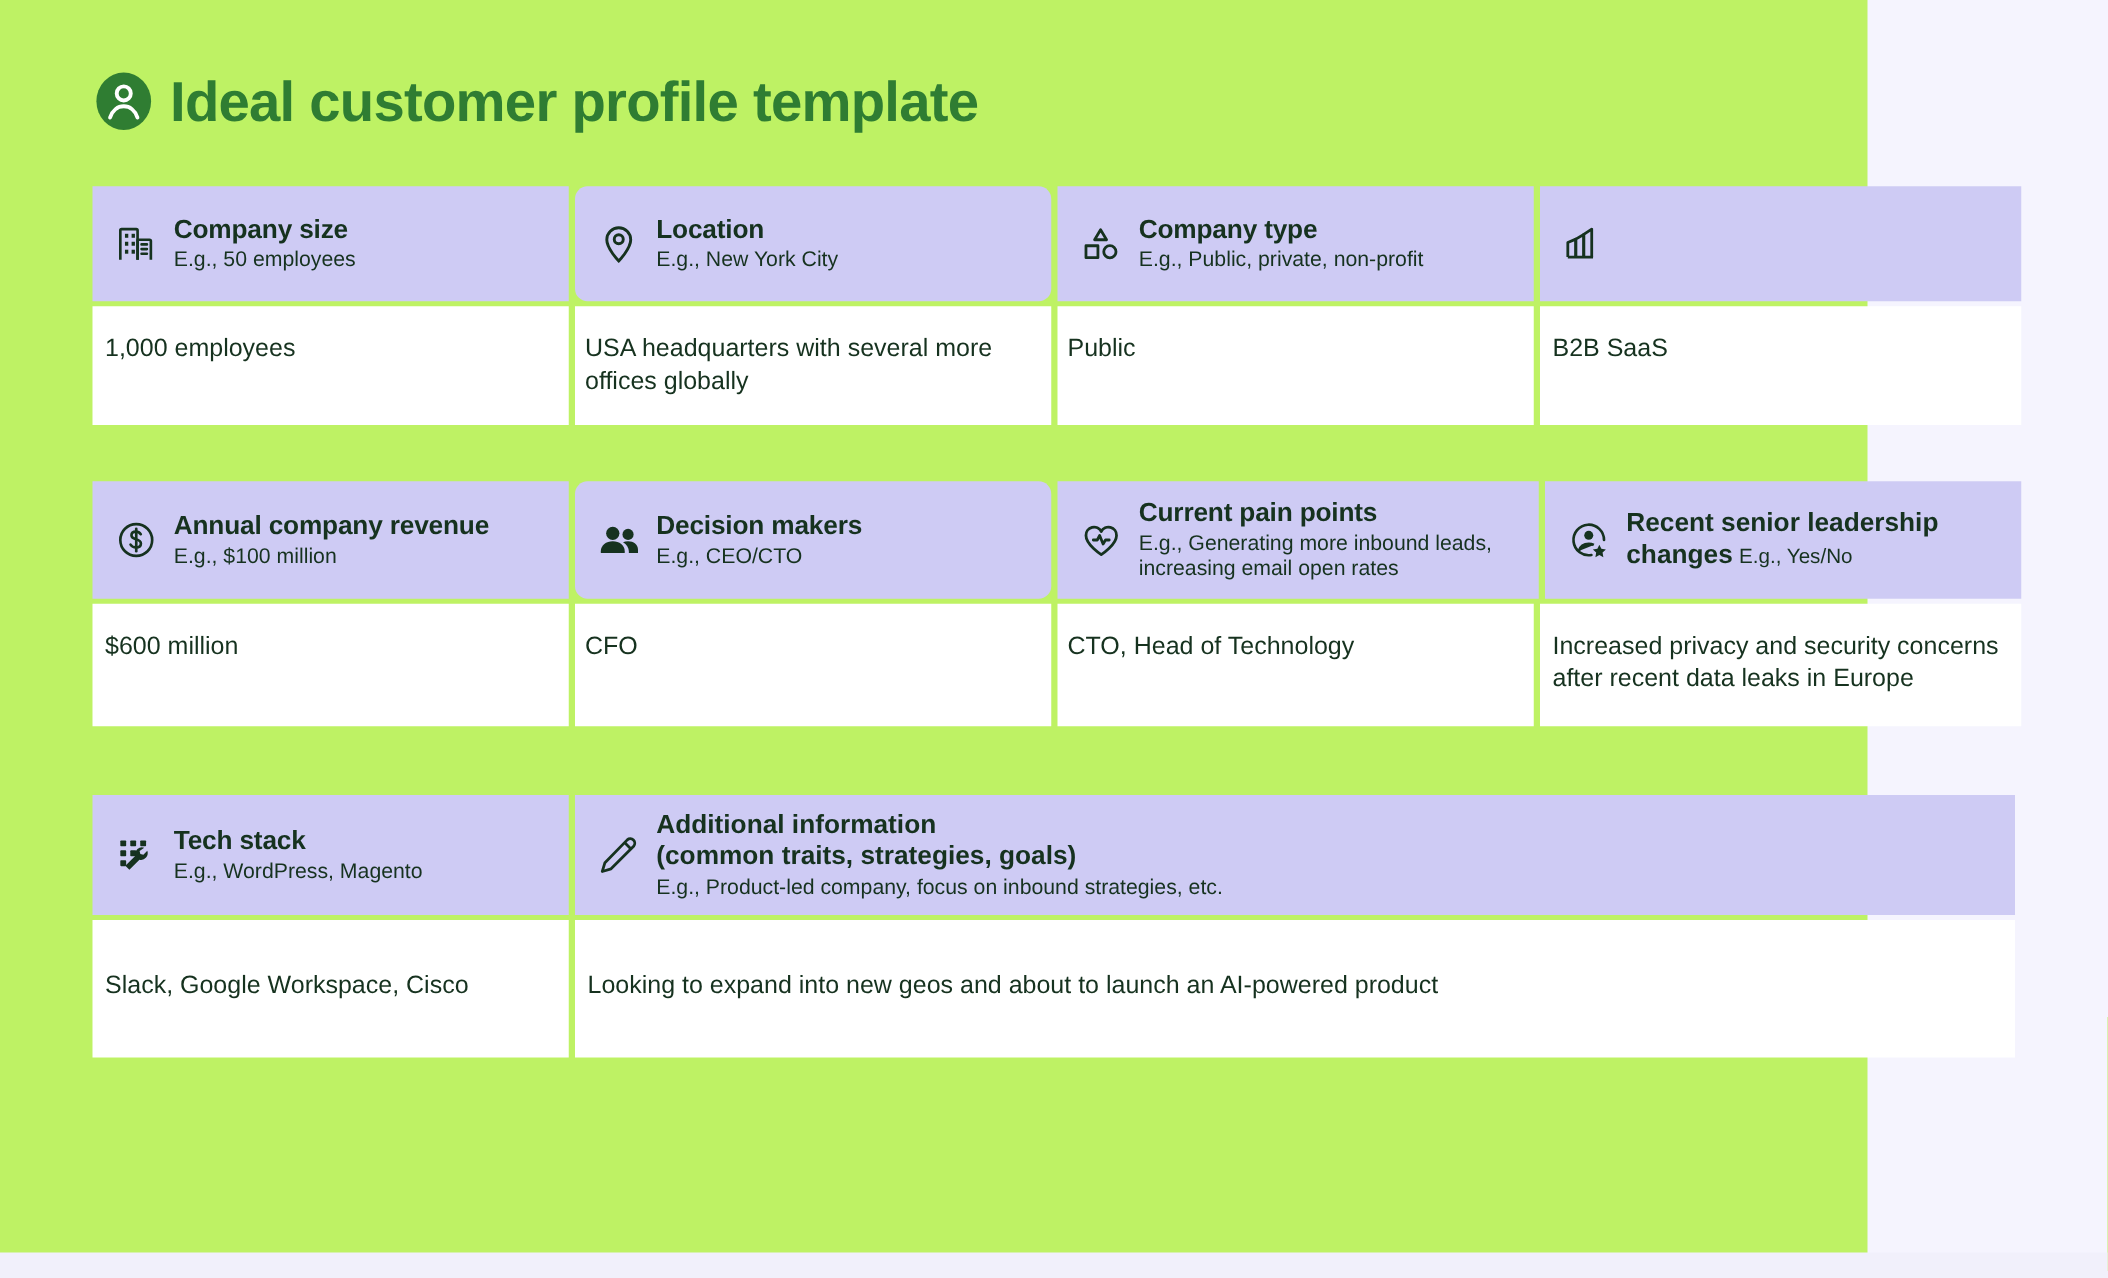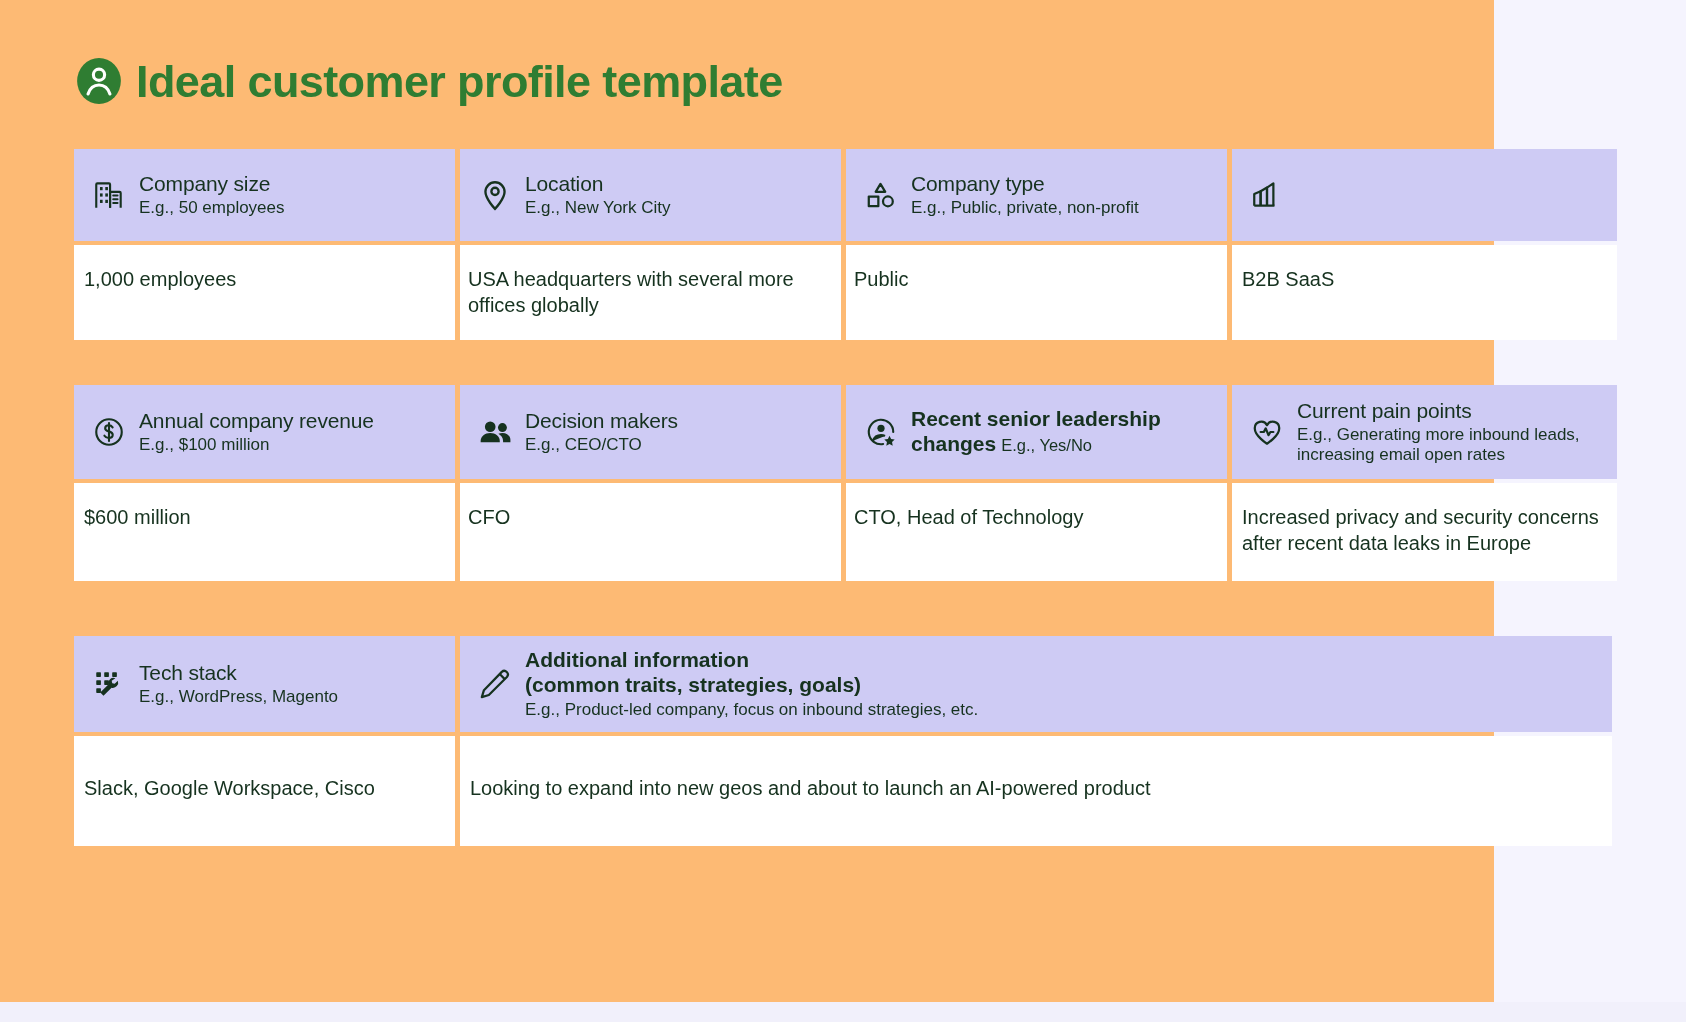--- a/index.html
+++ b/index.html
@@ -12,21 +12,21 @@
     background: #f5f4fe;
     font-family: "Liberation Sans", sans-serif;
     color: #16321f;
     overflow: hidden;
   }
 
   .page {
     position: relative;
     width: 1494px;
     height: 1022px;
-    background: #fdba74;
+    background: #bef264;
     box-sizing: border-box;
   }
 
   
   .title-row {
     display: flex;
     align-items: center;
     gap: 12px;
     padding: 56px 0 0 74px;
   }
@@ -94,21 +94,21 @@
     display: block;
     color: #16321f;
   }
 
   .hdr-textwrap {
     display: block;
     min-width: 0;
   }
   .hdr-title {
     font-size: 21px;
-    font-weight: normal;
+    font-weight: bold;
     line-height: 1.12;
     color: #16321f;
     letter-spacing: -0.15px;
   }
   .hdr-sub {
     font-size: 17px;
     font-weight: normal;
     line-height: 1.2;
     color: #16321f;
     margin-top: 2px;
@@ -121,21 +121,21 @@
   }
   .hdr-title-2 {
     font-size: 21px;
     font-weight: bold;
     line-height: 1.18;
     color: #16321f;
   }
 
   
   .c1 { width: 381px; flex: 0 0 381px; }
-  .c2 { width: 381px; flex: 0 0 381px; }
+  .c2 { width: 381px; flex: 0 0 381px; border-radius: 10px; }
   .c3 { width: 381px; flex: 0 0 381px; }
   .c4 { width: 385px; flex: 0 0 385px; }
 
   
   .ans-c1 { width: 381px; flex: 0 0 381px; padding-left: 10px; }
   .ans-c2 { width: 381px; flex: 0 0 381px; padding-left: 8px; }
   .ans-c3 { width: 381px; flex: 0 0 381px; padding-left: 8px; }
   .ans-c4 { width: 385px; flex: 0 0 385px; padding-left: 10px; }
 
   
@@ -272,47 +272,47 @@
             <circle cx="23" cy="11.8" r="4.2"></circle>
             <path d="M19.2 17.6c1.1-.4 2.4-.6 3.8-.6 4.2 0 7.5 2.6 7.5 6.3v2.4h-6.9v-1.2c0-2.9-1.7-5.4-4.4-6.9Z"></path>
           </svg>
         </span>
         <span class="hdr-textwrap">
           <div class="hdr-title">Decision makers</div>
           <div class="hdr-sub">E.g., CEO/CTO</div>
         </span>
       </div>
 
+      <div class="hdr-cell r2-hdr c4">
+        <span>
+          <svg class="hdr-icon" viewBox="0 0 32 32" fill="none" stroke="currentColor" stroke-width="2.1" stroke-linejoin="round" aria-hidden="true">
+            <path d="M16 27S4.5 19.6 4.5 12.6A6.1 6.1 0 0 1 16 9.6a6.1 6.1 0 0 1 11.5 3c0 7-11.5 14.4-11.5 14.4Z"></path>
+            <path d="m10 16 3 0 1.8-3.4L17.4 19l1.8-3h2.8" stroke-linecap="round"></path>
+          </svg>
+        </span>
+        <span class="hdr-textwrap">
+          <div class="hdr-title">Current pain points</div>
+          <div class="hdr-sub">E.g., Generating more inbound leads, increasing email open rates</div>
+        </span>
+      </div>
+
       <div class="hdr-cell r2-hdr c3">
         <span>
           <svg class="hdr-icon" viewBox="0 0 32 32" fill="none" stroke="currentColor" stroke-width="2" aria-hidden="true">
             <path d="M27.5 16A11.5 11.5 0 1 0 18 27.3" stroke-linecap="round"></path>
             <circle cx="16" cy="12.5" r="3.4" fill="currentColor" stroke="none"></circle>
             <path d="M8.5 24.2c1.1-3.4 3.9-5.4 7.5-5.4 1.4 0 2.7.3 3.8.9" fill="currentColor" stroke="currentColor" stroke-width="2" stroke-linejoin="round"></path>
             <path d="m24 19.5 1.5 3.1 3.4.5-2.5 2.4.6 3.4-3-1.6-3 1.6.6-3.4-2.5-2.4 3.4-.5 1.5-3.1Z" fill="currentColor" stroke="none"></path>
           </svg>
         </span>
         <span class="hdr-textwrap">
           <div class="hdr-title-2">Recent senior leadership</div>
           <div class="hdr-title-2">
             <span>changes</span><span class="hdr-sub-inline">E.g., Yes/No</span>
           </div>
-        </span>
-      </div>
-
-      <div class="hdr-cell r2-hdr c4">
-        <span>
-          <svg class="hdr-icon" viewBox="0 0 32 32" fill="none" stroke="currentColor" stroke-width="2.1" stroke-linejoin="round" aria-hidden="true">
-            <path d="M16 27S4.5 19.6 4.5 12.6A6.1 6.1 0 0 1 16 9.6a6.1 6.1 0 0 1 11.5 3c0 7-11.5 14.4-11.5 14.4Z"></path>
-            <path d="m10 16 3 0 1.8-3.4L17.4 19l1.8-3h2.8" stroke-linecap="round"></path>
-          </svg>
-        </span>
-        <span class="hdr-textwrap">
-          <div class="hdr-title">Current pain points</div>
-          <div class="hdr-sub">E.g., Generating more inbound leads, increasing email open rates</div>
         </span>
       </div>
     </div>
 
     <div class="ans-row">
       <div class="ans-cell r2-ans ans-c1">$600 million</div>
       <div class="ans-cell r2-ans ans-c3">CFO</div>
       <div class="ans-cell r2-ans ans-c2">CTO, Head of Technology</div>
       <div class="ans-cell r2-ans ans-c4">Increased privacy and security concerns after recent data leaks in Europe</div>
     </div>

